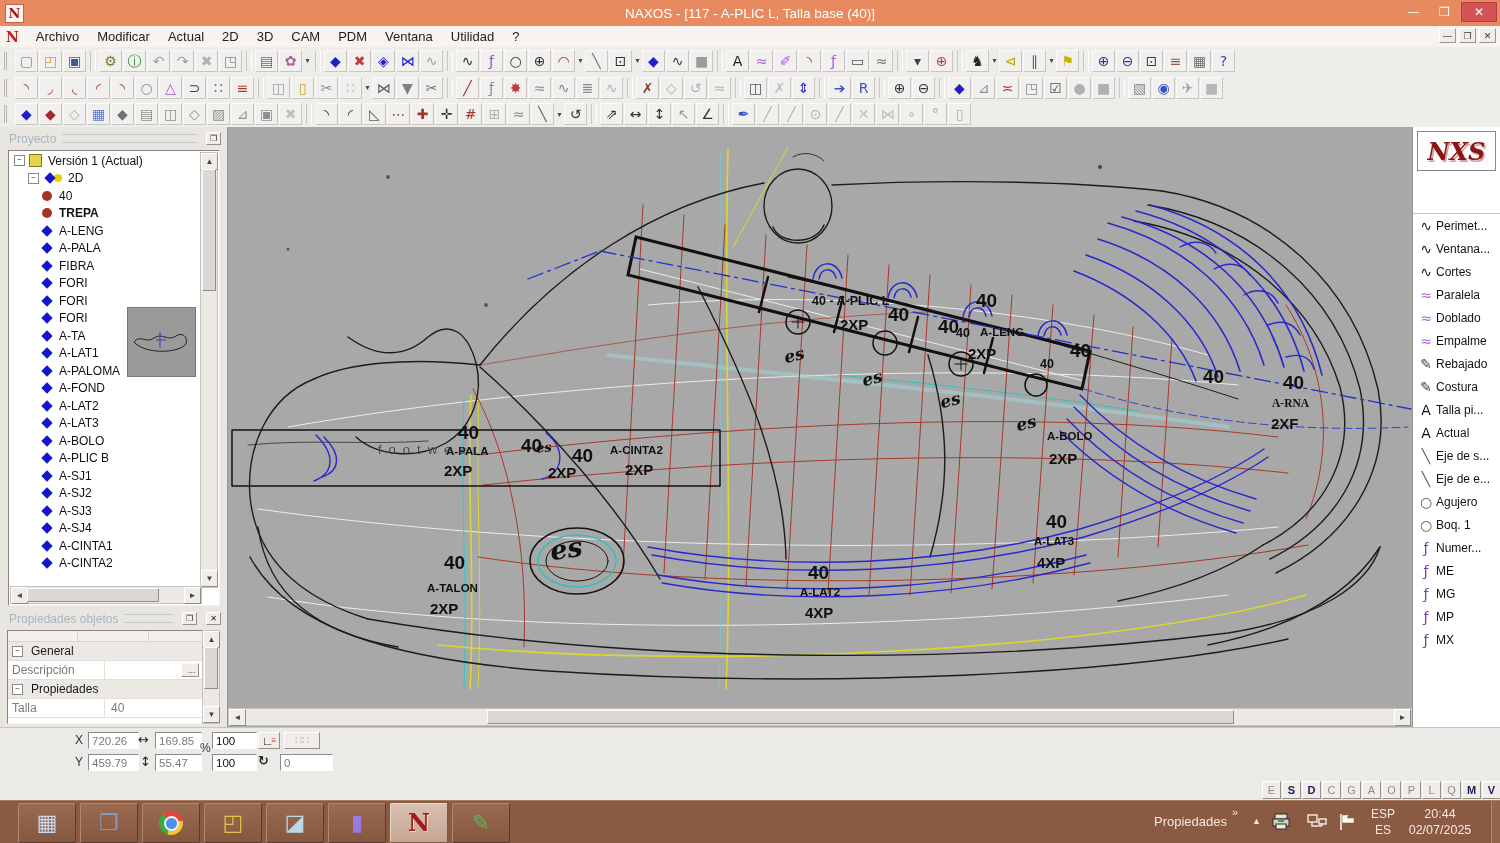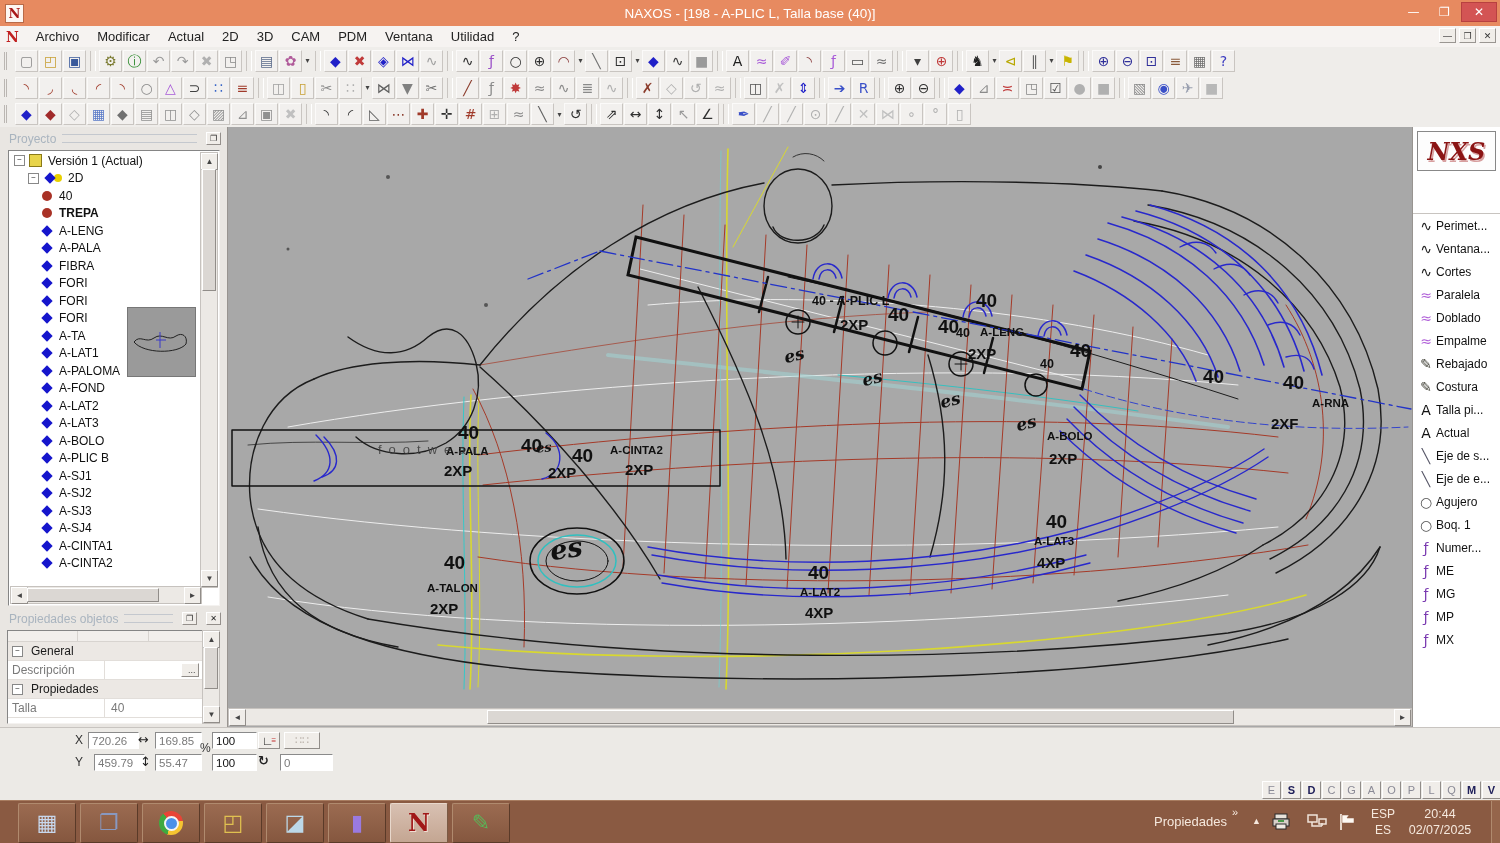--- a/index.html
+++ b/index.html
@@ -144,21 +144,21 @@
   .tray-clock{position:absolute;left:262px;top:5px;font-size:12.5px;text-align:center;width:76px;line-height:16px;}
   .show-desktop{position:absolute;right:0;top:0;bottom:0;width:8px;border-left:1px solid #b08a6e;background:#95654b;}
 </style>
 </head>
 <body>
 
 <div id="app">
 
   <div class="titlebar">
     <span class="app-ico">N</span>
-    <span class="title-text">NAXOS - [198 - A-PLIC L, Talla base (40)]</span>
+    <span class="title-text">NAXOS - [117 - A-PLIC L, Talla base (40)]</span>
     <span class="win-controls" id="win-controls">
         <button class="wbtn">—</button>
         <button class="wbtn">❐</button>
         <button class="wbtn close">✕</button>
       </span>
   </div>
 
   <div class="menubar">
     <span class="menu-ico">N</span>
     <span id="menu-items" style="display:flex">
@@ -918,21 +918,21 @@
         <div class="cl b40" style="left: 660px; top: 178px;">40</div>
         <div class="cl b40" style="left: 710px; top: 190px;">40</div>
         <div class="cl b40" style="left: 748px; top: 164px;">40</div>
         <div class="cl med" style="left: 728px; top: 200px;">40</div>
         <div class="cl name" style="left: 752px; top: 200px;">A-LENG</div>
         <div class="cl sub" style="left: 740px; top: 219px;">2XP</div>
         <div class="cl b40" style="left: 842px; top: 214px;">40</div>
         <div class="cl med" style="left: 812px; top: 231px;">40</div>
         <div class="cl b40" style="left: 975px; top: 240px;">40</div>
         <div class="cl b40" style="left: 1055px; top: 246px;">40</div>
-        <div class="cl name" style="left: 1084px; top: 271px;">A-RNA</div>
+        <div class="cl name" style="left: 1044px; top: 271px; font-family: Liberation Serif, serif;">A-RNA</div>
         <div class="cl sub" style="left: 1043px; top: 289px;">2XF</div>
         <div class="cl name" style="left: 819px; top: 304px;">A-BOLO</div>
         <div class="cl sub" style="left: 821px; top: 324px;">2XP</div>
         <div class="cl b40" style="left: 230px; top: 296px;">40</div>
         <div class="cl name" style="left: 218px; top: 319px;">A-PALA</div>
         <div class="cl sub" style="left: 216px; top: 336px;">2XP</div>
         <div class="cl b40" style="left: 293px; top: 309px;">40</div>
         <div class="cl b40" style="left: 344px; top: 319px;">40</div>
         <div class="cl name" style="left: 382px; top: 318px;">A-CINTA2</div>
         <div class="cl sub" style="left: 397px; top: 335px;">2XP</div>
@@ -1052,21 +1052,21 @@
     <span class="field ro" style="left:155px;top:4px;width:42px">169.85</span>
     <span class="st-lbl" style="left:200px;top:13px">%</span>
     <span class="field ed" style="left:212px;top:4px;width:40px">100</span>
     <button class="st-btn" style="left:258px;top:4px;width:22px">
       <span style="color:#222;font-size:12px">∟</span>
         <span style="color:#c03030;font-size:8px;margin-left:-2px">≡</span>
     </button>
     <button class="st-btn" style="left:284px;top:4px;width:36px;color:#b8b0a8">∷∷</button>
 
     <span class="st-lbl" style="left:75px;top:27px">Y</span>
-    <span class="field ro" style="left:94px;top:26px;width:46px">459.79</span>
+    <span class="field ro" style="left:88px;top:26px;width:46px">459.79</span>
     <span class="st-ico" style="left:140px;top:26px">↕</span>
     <span class="field ro" style="left:155px;top:26px;width:42px">55.47</span>
     <span class="field ed" style="left:212px;top:26px;width:40px">100</span>
     <span class="st-ico" style="left:258px;top:25px;font-weight:bold">↻</span>
     <span class="field ro" style="left:280px;top:26px;width:48px">0</span>
 
     <div class="mode-row" id="mode-row">
         <span class="mode-btn">E</span>
         <span class="mode-btn on">S</span>
         <span class="mode-btn on">D</span>

